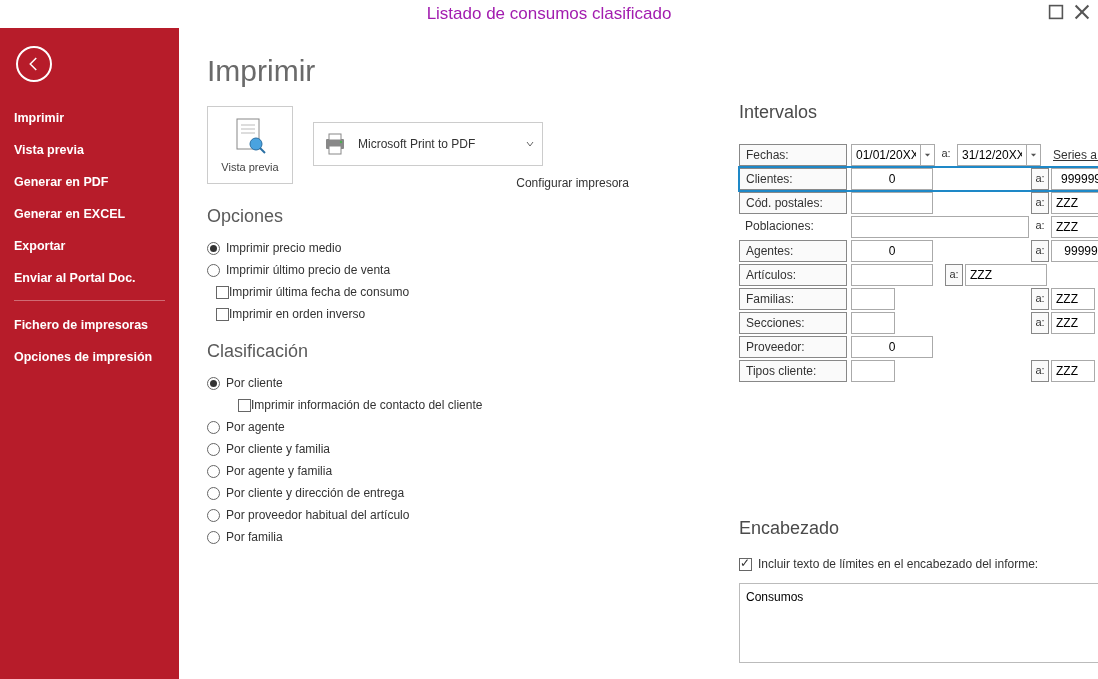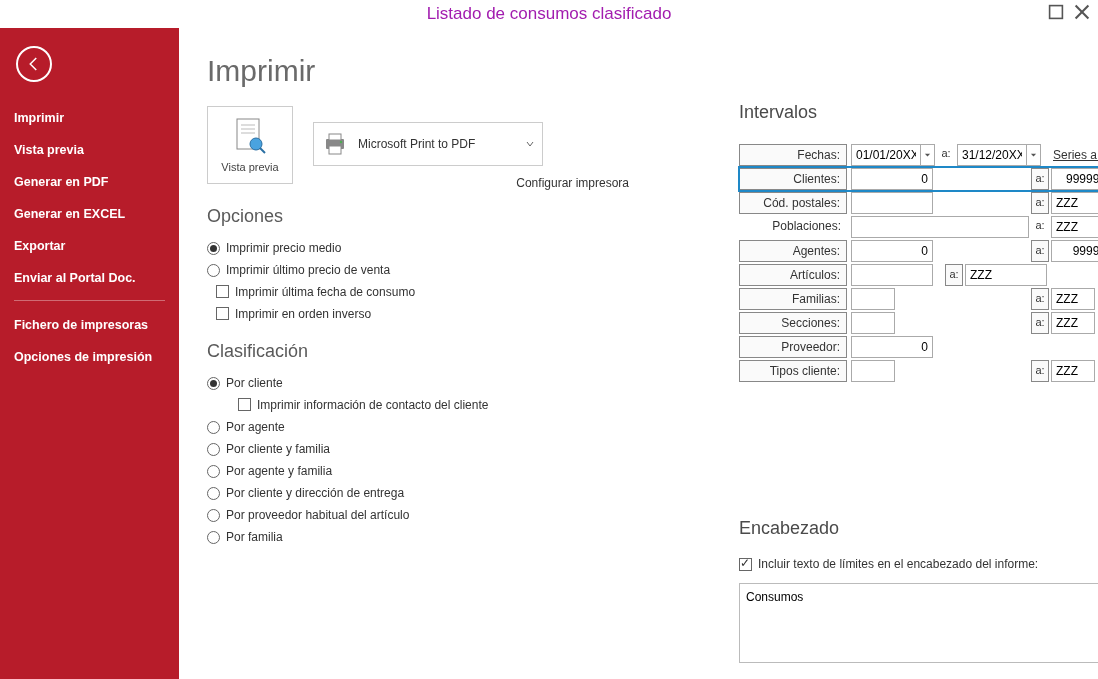--- a/index.html
+++ b/index.html
@@ -21,33 +21,33 @@
 .preview-btn .icon { width: 34px; height: 40px; }
 .preview-btn .lbl { font-size: 11px; color: #444; }
 .printer-box { width: 230px; height: 44px; border: 1px solid #ccc; display: flex; align-items: center; padding: 0 8px; gap: 10px; margin-top: 16px; cursor: pointer; }
 .printer-box .pi { width: 26px; height: 26px; }
 .printer-box .txt { flex: 1; font-size: 12px; color: #333; }
 .printer-box .dd { width: 8px; height: 8px; }
 .config-link { text-align: right; width: 316px; margin-top: 10px; }
 .config-link a { color: #333; font-size: 12px; cursor: pointer; }
 h2.section { font-size: 18px; font-weight: 400; color: #5a5a5a; margin: 16px 0 10px 0; }
 .options .radio, .classif .radio { display: flex; align-items: center; gap: 6px; padding: 4px 0; cursor: pointer; }
-.options .check, .classif .check { display: flex; gap: 6px; padding: 4px 9px; cursor: pointer; }
+.options .check, .classif .check { display: flex; align-items: center; padding: 4px 9px; cursor: pointer; }
 .r-ctrl, .c-ctrl { width: 13px; height: 13px; border: 1px solid #666; flex-shrink: 0; }
 .r-ctrl { border-radius: 50%; position: relative; }
 .r-ctrl.sel::after { content: ''; position: absolute; width: 7px; height: 7px; background: #333; border-radius: 50%; top: 2px; left: 2px; }
 .c-ctrl { position: relative; }
 .c-ctrl.sel::after { content: '✓'; position: absolute; top: -3px; left: 0; font-size: 12px; color: #333; }
 .sub { margin-left: 22px; }
 .right-panel { position: absolute; left: 560px; top: 74px; width: 510px; }
 h2.intervals { font-size: 18px; font-weight: 400; color: #4a4a4a; margin-bottom: 20px; }
 .int-row { display: flex; align-items: center; height: 24px; }
-.int-label { width: 108px; border: 1px solid #888; height: 22px; padding: 3px 6px; font-size: 12px; background: #fafafa; text-align: right; }
+.int-label { width: 108px; border: 1px solid #888; height: 22px; padding: 3px 6px; font-size: 12px; background: #fafafa; }
 .int-label.nb { border: none; background: transparent; }
-.int-input { height: 22px; border: 1px solid #aaa; padding: 2px 4px; font-size: 12px; text-align: right; }
+.int-input { height: 22px; border: 1px solid #aaa; padding: 2px 4px; font-size: 12px; text-align: center; }
 .int-a { width: 18px; height: 22px; border: 1px solid #888; text-align: center; font-size: 11px; line-height: 18px; margin: 0 2px; background: #fafafa; }
 .int-a.nb { border: none; background: transparent; }
 .int-dd { width: 14px; height: 22px; border: 1px solid #aaa; border-left: none; display: flex; align-items: center; justify-content: center; cursor: pointer; }
 .sep { width: 4px; }
 .series-link { margin-left: 12px; color: #333; text-decoration: underline; font-size: 12px; cursor: pointer; }
 .highlighted { outline: 2px solid #1e88c7; outline-offset: -1px; }
 .encab { position: absolute; left: 560px; top: 490px; width: 510px; }
 .encab h2 { font-size: 18px; font-weight: 400; color: #4a4a4a; margin-bottom: 18px; }
 .encab .check { display: flex; align-items: center; gap: 6px; margin-bottom: 12px; cursor: pointer; }
 .encab textarea { width: 100%; height: 80px; border: 1px solid #bbb; padding: 6px; font-family: inherit; font-size: 12px; resize: none; }

